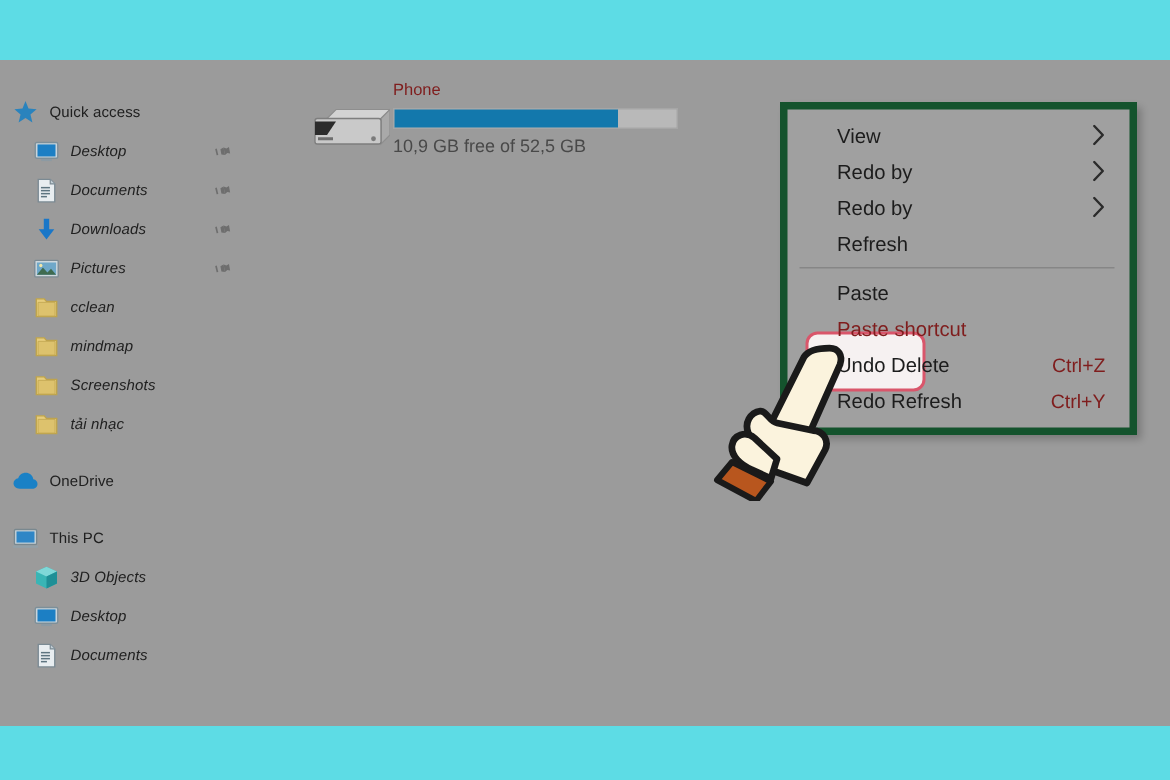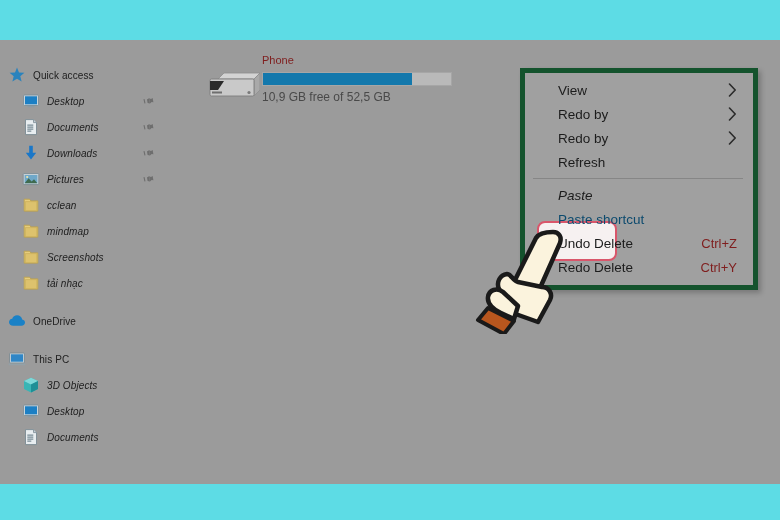--- a/index.html
+++ b/index.html
@@ -115,21 +115,21 @@
   .ctx-item {
     position: relative;
     height: 24px;
     display: flex;
     align-items: center;
     padding-left: 33px;
     font-size: 13.5px;
     color: #1c1c1c;
     white-space: nowrap;
   }
-  .ctx-item.disabled { color: #0c4a6e; }
+  .ctx-item.disabled { color: #7f1d1d; }
   .ctx-accel {
     position: absolute;
     right: 16px;
     font-size: 13px;
     color: #7f1d1d;
   }
   .ctx-arrow {
     position: absolute;
     right: 16px;
     width: 9px; height: 14px;
@@ -144,21 +144,21 @@
   #paste-highlight {
     position: absolute;
     left: 12px; top: 148px;
     width: 80px; height: 40px;
     border: 2px solid #d9566b;
     border-radius: 8px;
     background: #f6f1f1;
     pointer-events: none;
   }
   #ctx-item-paste { position: relative; z-index: 3; }
-  #ctx-item-paste .ctx-label { position: relative; z-index: 3; font-style: italic; }
+  #ctx-item-paste .ctx-label { position: relative; z-index: 3; }
 
   
   #hand-cursor {
     position: absolute;
     left: 474px; top: 186px;
     width: 104px; height: 108px;
     z-index: 20;
   }
   #hand-cursor svg { display: block; width: 104px; height: 108px; }
 </style>
@@ -404,21 +404,21 @@
           <span class="ctx-label">Paste</span>
         </div>
         <div class="ctx-item disabled">
           <span class="ctx-label">Paste shortcut</span>
         </div>
         <div class="ctx-item">
           <span class="ctx-label">Undo Delete</span>
           <span class="ctx-accel">Ctrl+Z</span>
         </div>
         <div class="ctx-item">
-          <span class="ctx-label">Redo Delete</span>
+          <span class="ctx-label">Redo Refresh</span>
           <span class="ctx-accel">Ctrl+Y</span>
         </div>
       </div>
 
     <div id="hand-cursor">
       <svg viewBox="0 0 104 108">
         <g stroke="#1a1a1a" stroke-width="4.5" stroke-linejoin="round" stroke-linecap="round">
           <path d="M79 6 C85 6 88 11 86 17 L66 62 L40 56 L62 12 C65 7 73 6 79 6 Z" fill="#fbf3dd"></path>
           <path d="M33 48 C26 49 22 56 25 63 L36 86 L64 96 L76 74 C79 68 75 61 68 61 L44 56 C39 55 37 48 33 48 Z" fill="#fbf3dd"></path>
           <path d="M29 66 C23 61 15 64 14 71 C13 78 20 84 27 87 L40 93 L44 80 Z" fill="#fbf3dd"></path>

